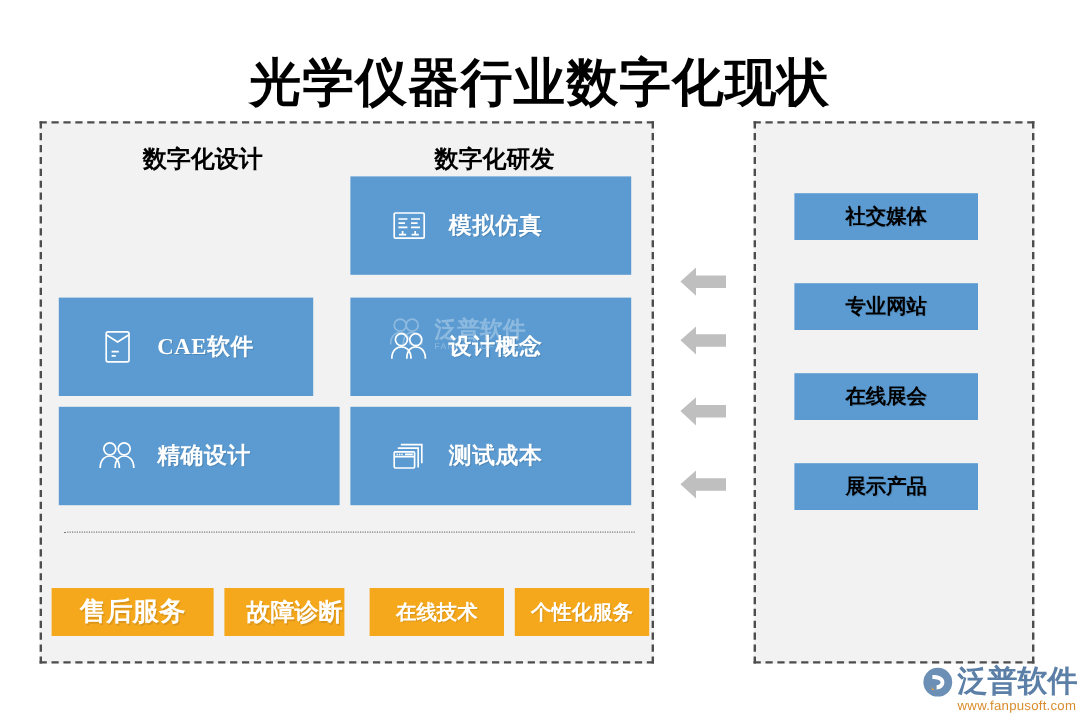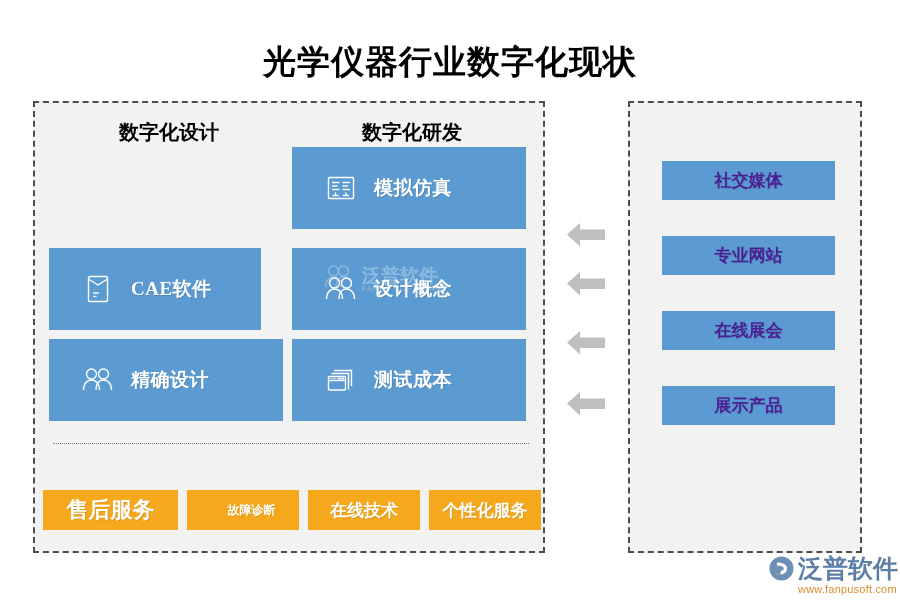--- a/index.html
+++ b/index.html
@@ -15,21 +15,21 @@
     overflow: hidden;
   }
 
   
   .page-title {
     position: absolute;
     left: 0;
     top: 40px;
     width: 900px;
     text-align: center;
-    font-size: 33px;
+    font-size: 43px;
     font-weight: bold;
     color: #000000;
     letter-spacing: 1px;
     font-family: "Liberation Serif", "DejaVu Serif", serif;
   }
 
   
   .panel {
     position: absolute;
     background: #f2f2f2;
@@ -118,32 +118,32 @@
     color: #ffffff;
     display: flex;
     align-items: center;
     justify-content: center;
     font-family: "Liberation Serif", "DejaVu Serif", serif;
     font-weight: bold;
     box-sizing: border-box;
     text-shadow: 1px 1px 0 rgba(0,0,0,0.10);
   }
   .card-o1 { left: 8px;   width: 135px; font-size: 22px; }
-  .card-o2 { left: 152px; width: 112px; font-size: 12px; padding-left: 17px; }
+  .card-o2 { left: 152px; width: 100px; font-size: 20px; padding-left: 17px; }
   .card-o3 { left: 273px; width: 112px; font-size: 17px; }
   .card-o4 { left: 394px; width: 112px; font-size: 17px; }
 
   
   .mktcard {
     position: absolute;
     left: 32px;
-    width: 173px;
+    width: 153px;
     height: 39px;
     background: #5b9bd1;
-    color: #4c1d95;
+    color: #000000;
     display: flex;
     align-items: center;
     justify-content: center;
     font-size: 17px;
     font-weight: bold;
     font-family: "Liberation Serif", "DejaVu Serif", serif;
     text-shadow: 1px 1px 0 rgba(0,0,0,0.10);
     box-sizing: border-box;
   }
   .mkt1 { top: 58px; }

